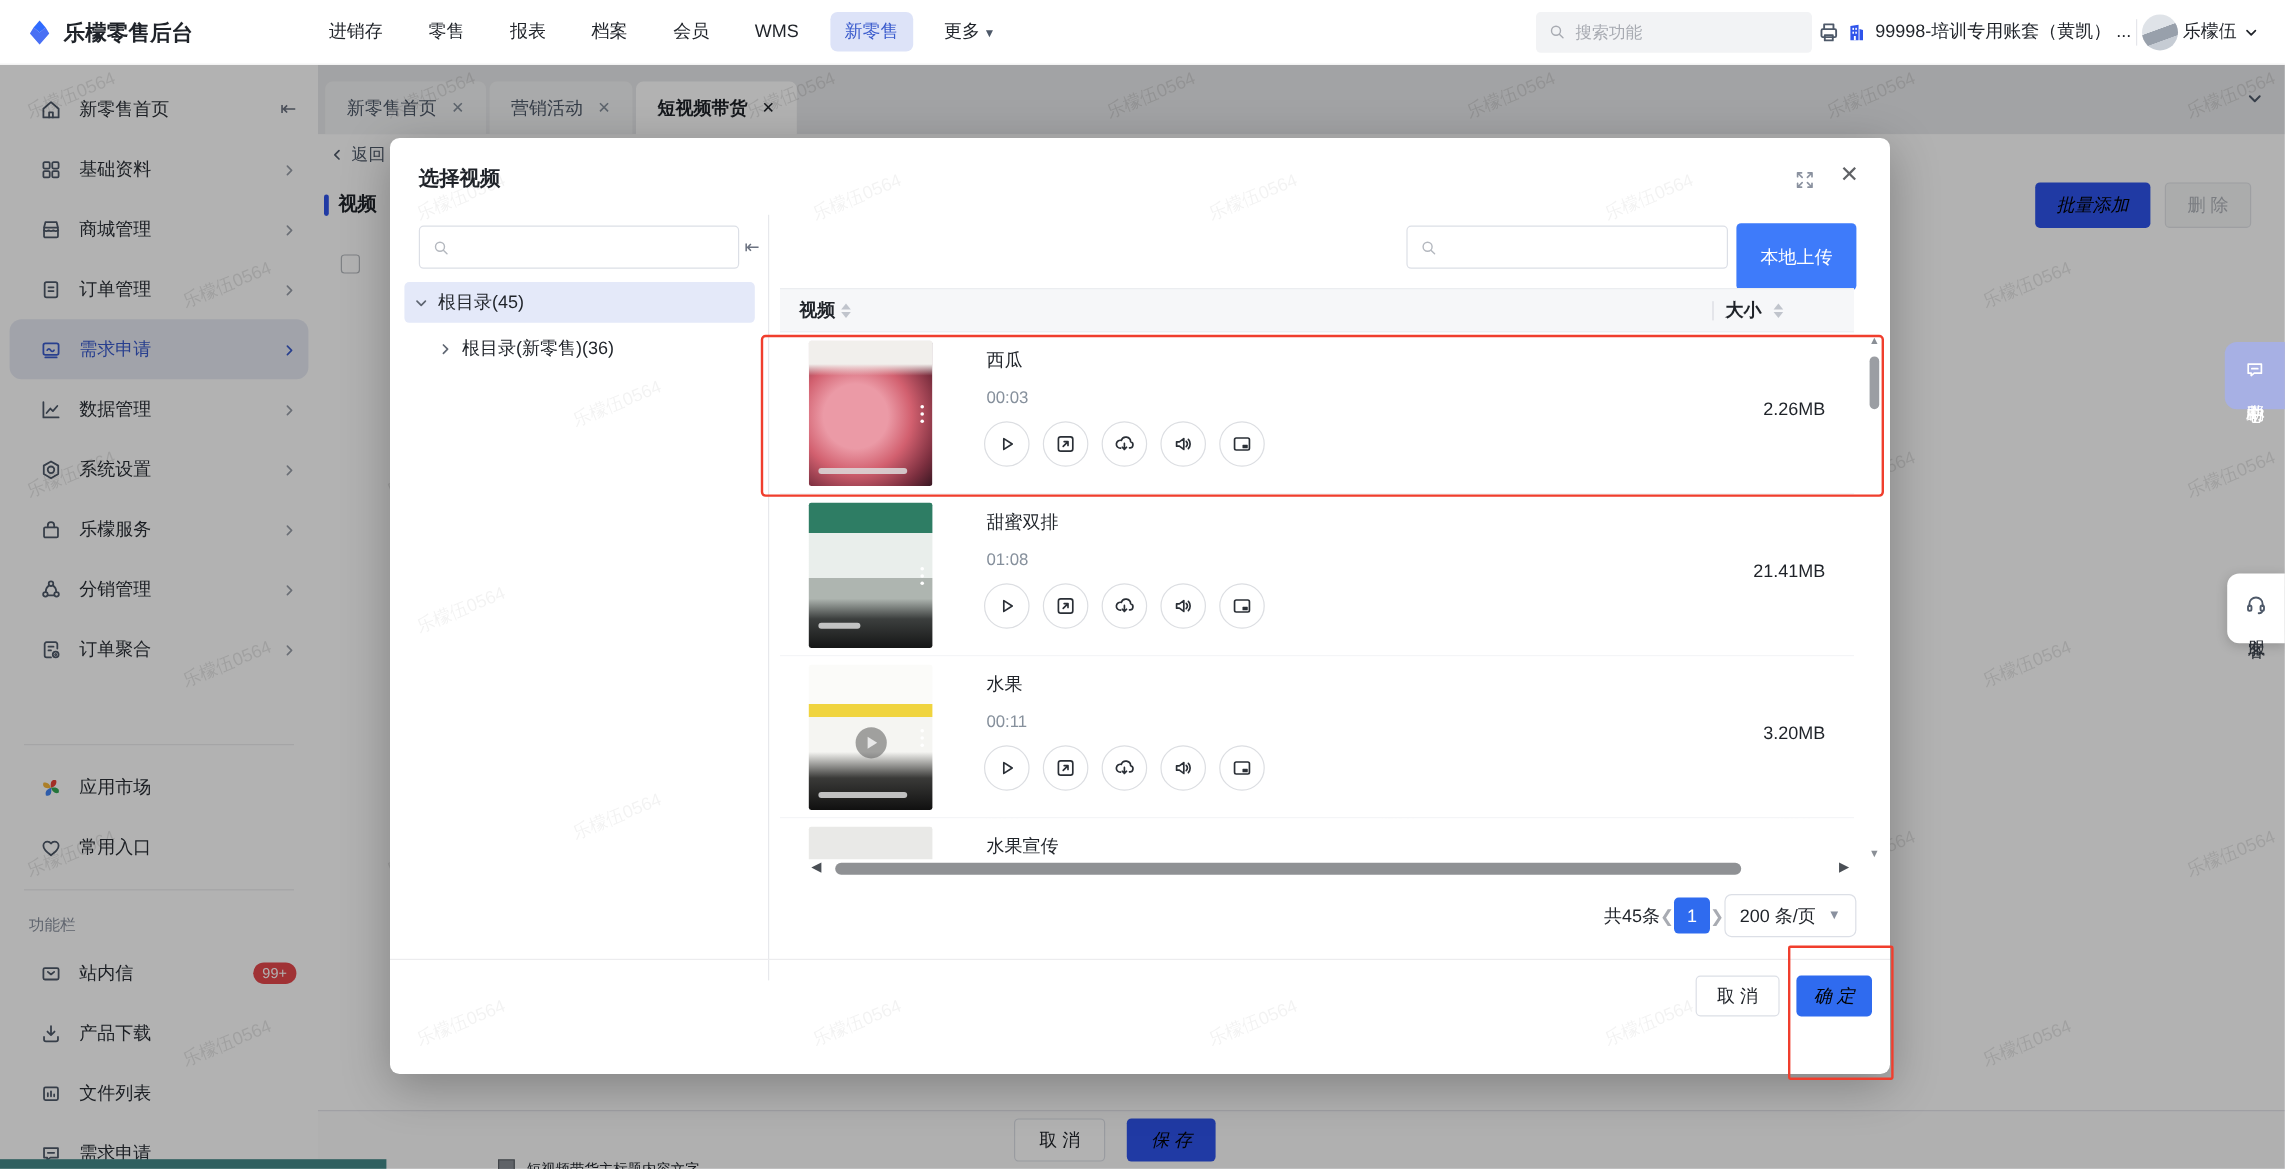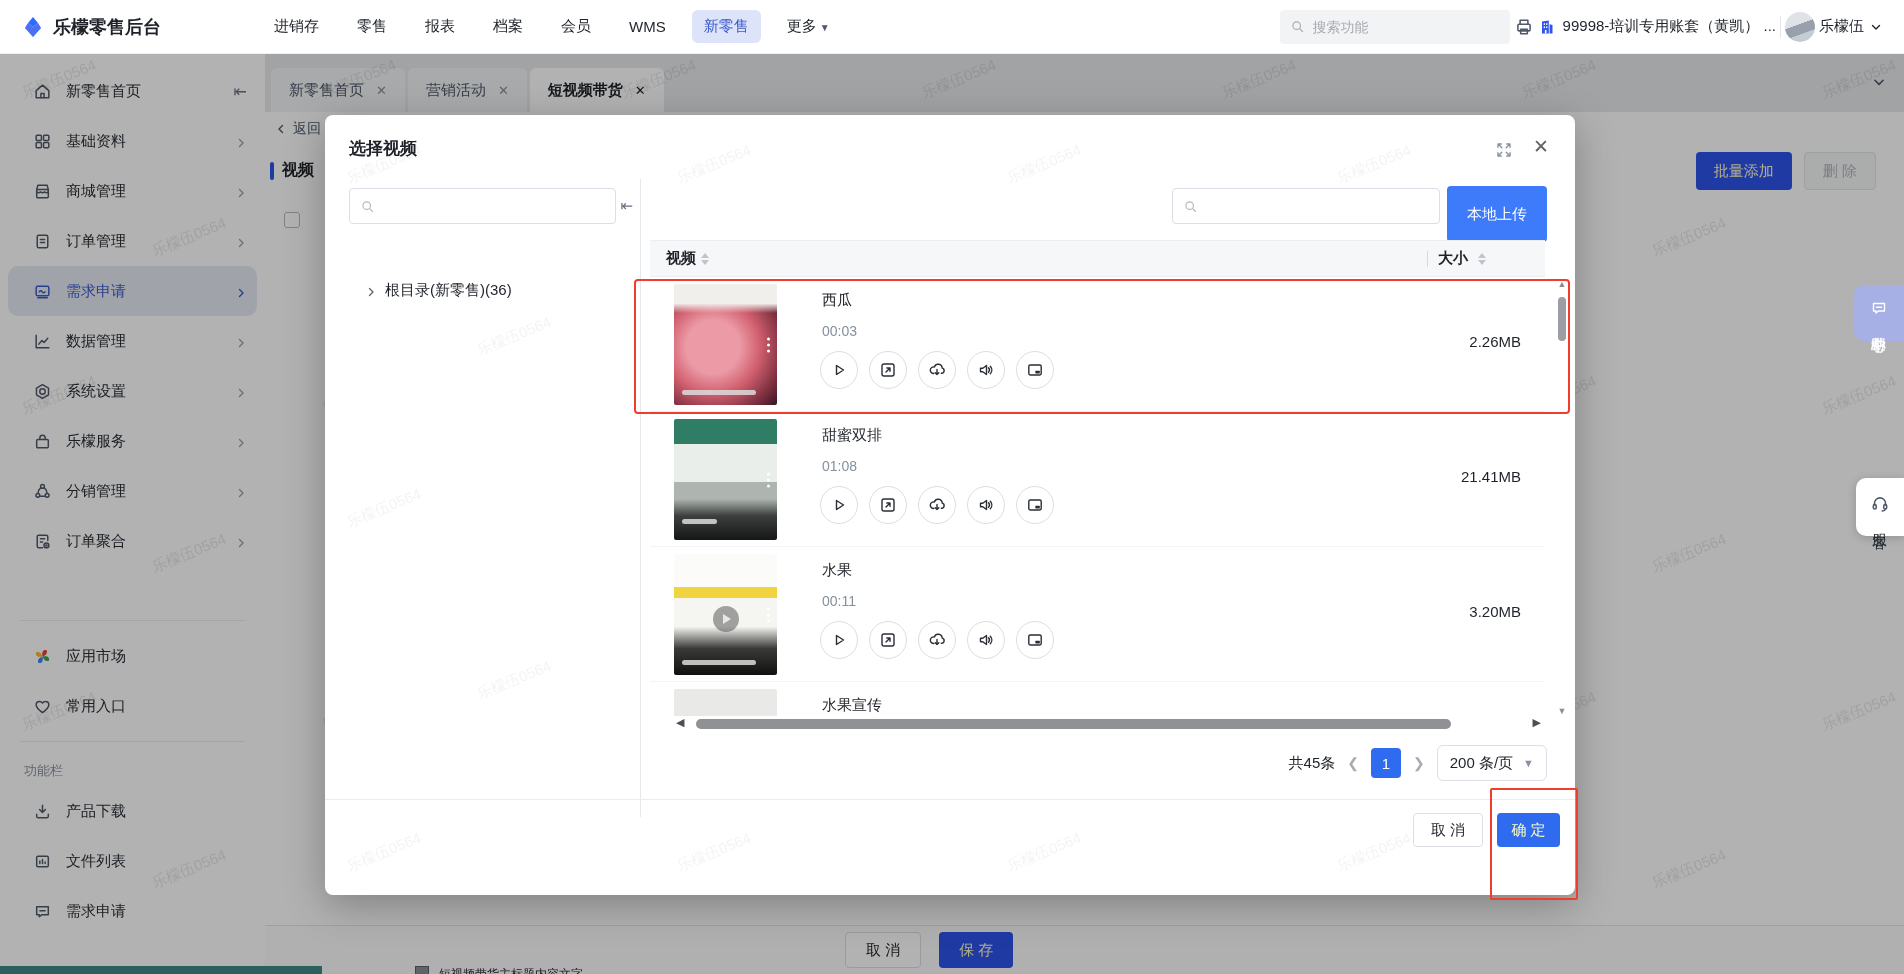--- a/index.html
+++ b/index.html
@@ -45,21 +45,21 @@
   .tab .x { font-size:13px; color:#86909c; }
   .tab.active .x { color:#1f2329; }
   .tabbar-end { margin-left:auto; align-self:center; color:#4e5969; font-size:13px; padding:0 8px; }
 
   .content { position:absolute; top:58px; left:0; right:0; bottom:0; background:#fff; }
   .back-link { position:absolute; left:10px; top:8px; display:flex; align-items:center; gap:6px; font-size:14px; color:#4e5969; }
   .sec-title { position:absolute; left:5px; top:48px; display:flex; align-items:center; gap:8px; font-size:16px; font-weight:bold; }
   .sec-title .bar { width:4px; height:18px; background:#2f54eb; border-radius:2px; }
   .pg-checkbox { position:absolute; left:19px; top:100px; width:16px; height:16px; border:1px solid #b6babf; border-radius:3px; background:#fff; }
   .btn { display:inline-flex; align-items:center; justify-content:center; border-radius:4px; font-size:15px; cursor:pointer; white-space:nowrap; }
-  .btn-primary { background:#2f54eb; color:#fef9c3; }
+  .btn-primary { background:#2f54eb; color:#000000;font-style:italic; }
   .btn-ghost { background:#fff; color:#1f2329; border:1px solid #dcdfe6; }
   .btn-disabled { background:#f5f6f7; color:#b0b4ba; border:1px solid #e2e4e8; }
   .pg-actions { position:absolute; right:28px; top:40px; display:flex; gap:12px; }
   .pg-actions .btn { height:38px; padding:0 18px; }
   .pg-footer { position:absolute; left:0; right:0; bottom:0; height:49px; background:#fcfcfd; border-top:1px solid #e5e6eb;
     display:flex; align-items:center; gap:18px; padding-left:580px; }
   .pg-footer .btn { height:36px; padding:0 20px; }
   .bottom-sliver { position:absolute; left:150px; bottom:-1px; height:9px; overflow:hidden; display:flex; gap:10px; align-items:flex-start; color:#23282e; font-size:12px; }
   .sliver-box { width:14px; height:14px; background:#8a8f96; border:1px solid #5c6066; }
   .teal-strip { position:absolute; left:0; top:966px; width:322px; height:8px; background:#428888; z-index:20; }
@@ -133,21 +133,21 @@
   .act-btn { width:38px; height:38px; border:1px solid #dcdee2; border-radius:50%; display:flex; align-items:center; justify-content:center; color:#2a2f36; background:#fff; cursor:pointer; }
   .act-btn svg { width:18px; height:18px; }
 
   .vscroll { position:absolute; right:7px; top:104px; width:12px; height:437px; }
   .vs-ar { position:absolute; left:0; width:12px; font-size:9px; color:#8a8f96; text-align:center; }
   .vs-thumb { position:absolute; left:2px; top:18px; width:8px; height:44px; border-radius:4px; background:#9b9ea3; }
   .hscroll { position:absolute; left:9px; top:541px; width:895px; height:16px; }
   .hs-ar { position:absolute; top:0; font-size:11px; color:#4a4f55; }
   .hs-thumb { position:absolute; left:46px; top:3px; width:755px; height:10px; border-radius:5px; background:#8f9194; }
 
-  .pagination { position:absolute; right:28px; top:570px; display:flex; align-items:center; gap:12px; font-size:15px; }
+  .pagination { position:absolute; right:28px; top:570px; display:flex; align-items:center; gap:0; font-size:15px; }
   .pg-arrow { color:#a8abb2; font-size:14px; cursor:pointer; }
   .pg-cur { width:30px; height:30px; background:#2f6bef; color:#fff; border-radius:4px; display:flex; align-items:center; justify-content:center; cursor:pointer; }
   .pg-size { height:36px; border:1px solid #dcdfe6; border-radius:6px; display:flex; align-items:center; gap:10px; padding:0 12px; cursor:pointer; }
   .pg-size .dd { color:#8a919f; font-size:11px; }
 
   .m-footline { position:absolute; left:0; right:0; top:684px; height:1px; background:#ececee; }
   .m-cancel { position:absolute; left:1088px; top:698px; width:70px; height:34px; }
   .m-confirm { position:absolute; left:1172px; top:698px; width:63px; height:34px; background:#2f6bef; }
 
   .anno { position:absolute; border:2px solid #f03e2d; border-radius:4px; z-index:200; pointer-events:none; }
@@ -357,20 +357,30 @@
     <div class="sb-item">
       <span class="sbic">
           <svg class="ic" width="19" height="19" viewBox="0 0 18 18">
             <path d="M9 14.8C5.2 12.2 3 10 3 7.4 3 5.6 4.4 4.2 6.2 4.2c1.1 0 2.2.6 2.8 1.5.6-.9 1.7-1.5 2.8-1.5 1.8 0 3.2 1.4 3.2 3.2 0 2.6-2.2 4.8-6 7.4z"></path>
           </svg>
         </span>
       <span>常用入口</span>
     </div>
     <div class="sb-div"></div>
     <div class="sb-sec">功能栏</div>
+    <div class="sb-item">
+      <span class="sbic">
+          <svg class="ic" width="19" height="19" viewBox="0 0 18 18">
+            <rect x="3" y="4.5" width="12" height="9" rx="1.2"></rect>
+            <path d="M6.5 7.5 9 9.5l2.5-2"></path>
+          </svg>
+        </span>
+      <span>站内信</span>
+      <span class="badge">99+</span>
+    </div>
     <div class="sb-item">
       <span class="sbic">
           <svg class="ic" width="19" height="19" viewBox="0 0 18 18">
             <path d="M9 3v7M6.2 7.2 9 10l2.8-2.8"></path>
             <path d="M3.5 11.5v2A1.5 1.5 0 0 0 5 15h8a1.5 1.5 0 0 0 1.5-1.5v-2"></path>
           </svg>
         </span>
       <span>产品下载</span>
     </div>
     <div class="sb-item">
@@ -532,20 +542,26 @@
       <div class="m-close">✕</div>
 
       <div class="tree-panel">
         <div class="m-search tree-search">
           <svg class="ic" width="15" height="15" viewBox="0 0 18 18">
               <circle cx="8" cy="8" r="4.5"></circle>
               <path d="M11.6 11.6 15 15"></path>
             </svg>
         </div>
         <div class="panel-collapse">⇤</div>
+        <div class="tree-node selected" style="top:60px">
+          <span class="tnc"><svg class="ic" width="12" height="12" viewBox="0 0 12 12">
+                <path d="M2.5 4 6 7.5 9.5 4"></path>
+              </svg></span>
+          <span>根目录(45)</span>
+        </div>
         <div class="tree-node" style="top:98px; padding-left:28px">
           <span class="tnc"><svg class="ic" width="12" height="12" viewBox="0 0 12 12">
                 <path d="M4.5 2.5 8 6l-3.5 3.5"></path>
               </svg></span>
           <span>根目录(新零售)(36)</span>
         </div>
       </div>
 
       <div class="list-panel">
         <div class="m-search list-search">

